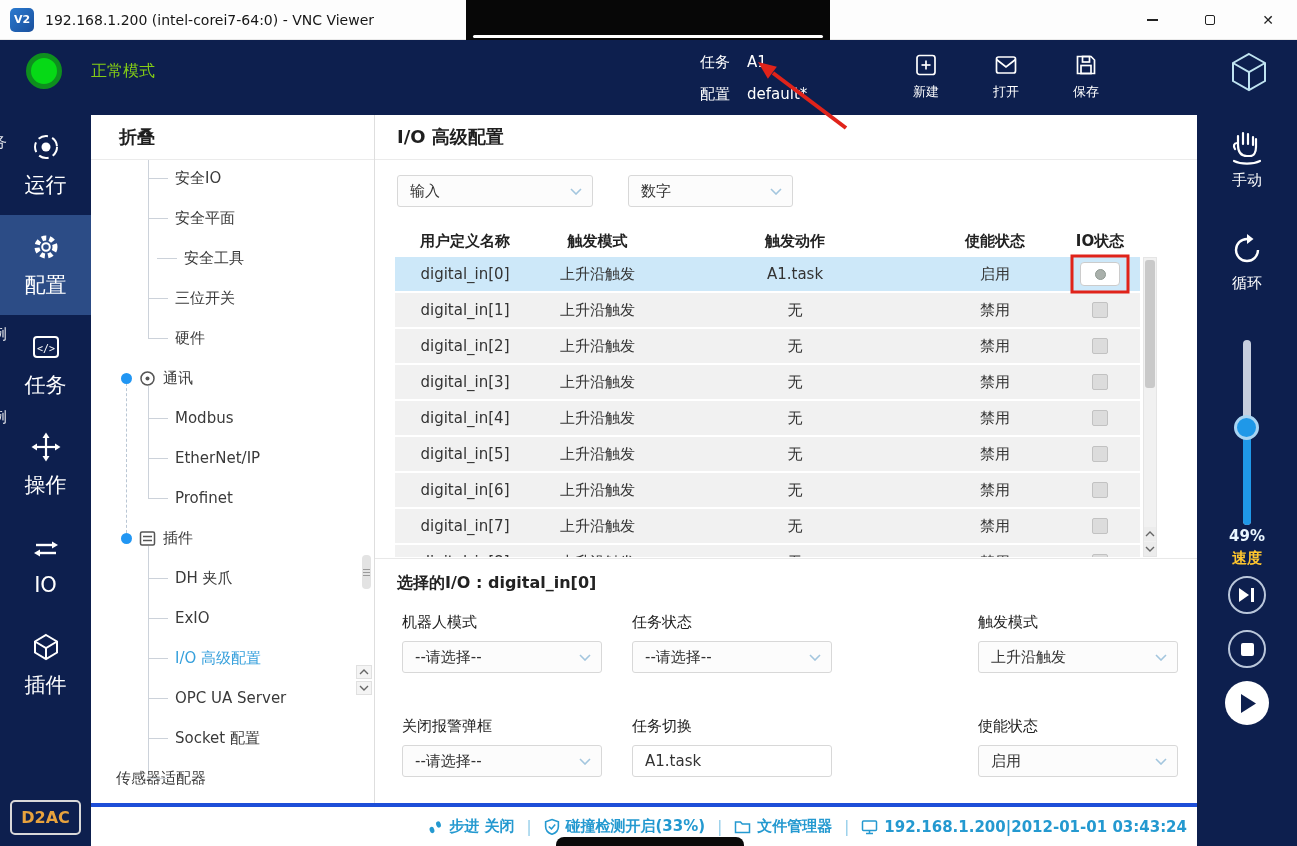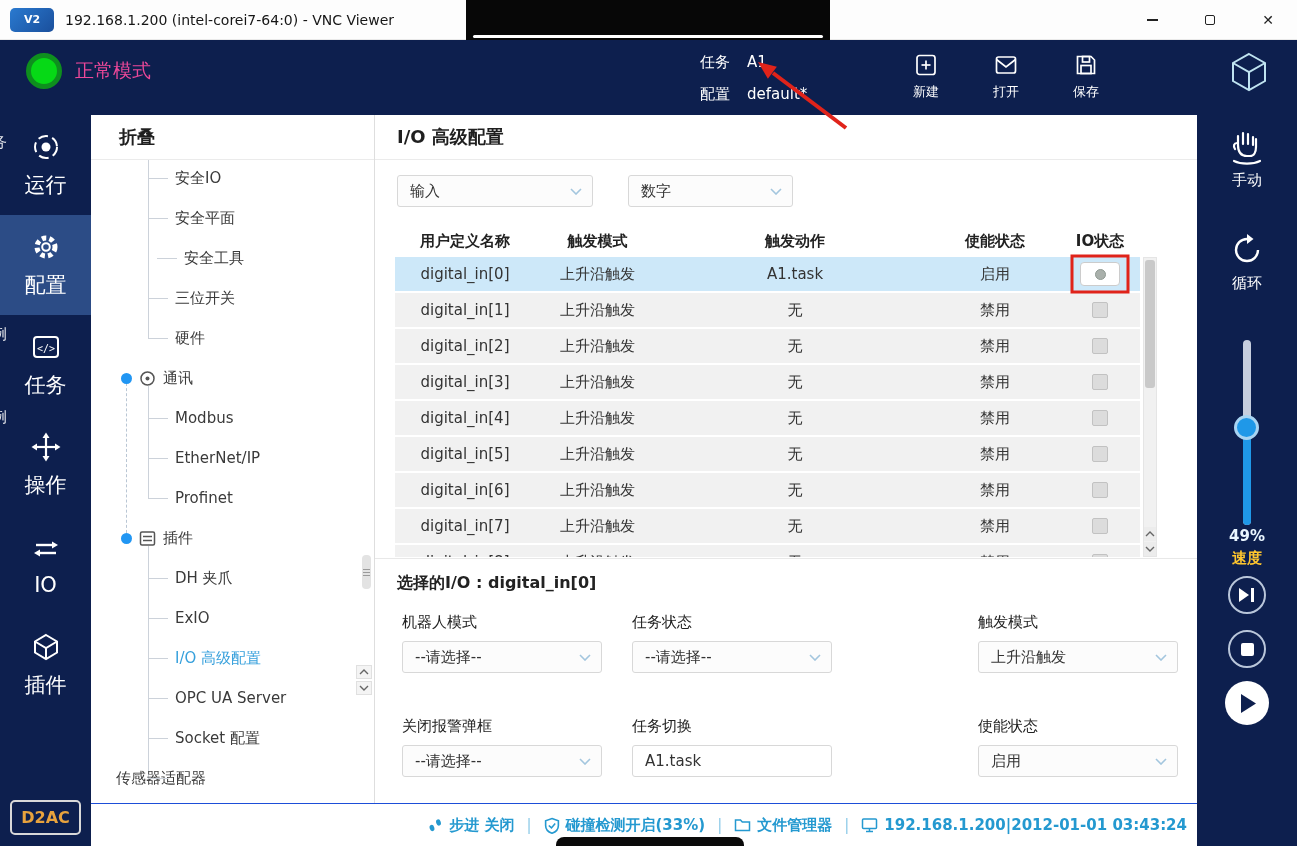--- a/index.html
+++ b/index.html
@@ -2,36 +2,36 @@
 <html><head>
 <meta charset="utf-8">
 <style>
   * { margin:0; padding:0; box-sizing:border-box; }
   body { font-family:"DejaVu Sans","Liberation Sans",sans-serif; background:#888; }
   .screen { position:relative; width:1297px; height:846px; background:#fff; overflow:hidden; }
 
   
   .titlebar { position:absolute; left:0; top:0; width:1297px; height:40px; background:#fdfdfd;
               border-bottom:1px solid #e9e9e9; display:flex; align-items:center; }
-  .vnc-icon { width:44px; height:24px; margin-left:10px; border-radius:5px;
+  .vnc-icon { width:24px; height:24px; margin-left:10px; border-radius:5px;
               background:linear-gradient(135deg,#2a7ad0,#1a4f9c); color:#fff; font-size:11px; font-weight:bold;
               display:flex; align-items:center; justify-content:center; }
   .tb-title { margin-left:11px; font-size:14px; color:#161616; }
   .win-controls { position:absolute; right:0; top:0; height:40px; display:flex; }
   .win-btn { width:58px; height:40px; display:flex; align-items:center; justify-content:center; color:#222; font-size:14px; }
   .min-glyph { width:11px; height:1.4px; background:#222; }
   .max-glyph { width:10px; height:10px; border:1.3px solid #222; border-radius:2px; }
   .toolbar-tab { position:absolute; left:466px; top:0; width:364px; height:40px; background:#070707; z-index:10; }
   .toolbar-tab-line { position:absolute; left:7px; right:7px; bottom:2px; height:3px; background:#fff; border-radius:2px; }
 
   
   .header { position:absolute; left:0; top:40px; width:1297px; height:75px; background:#0d1f4e; }
   .mode { position:absolute; left:26px; top:13px; display:flex; align-items:center; gap:13px; }
   .mode-dot { width:36px; height:36px; border-radius:50%; background:#06d916; border:5px solid #0e8f1e; }
-  .mode-label { color:#ec4899; font-size:19px; }
+  .mode-label { color:#84cc16; font-size:16px;margin-left:16px; }
   .center-info { position:absolute; left:700px; top:6px; color:#fff; font-size:15px; }
   .info-row { height:32px; display:flex; align-items:center; gap:17px; }
   .header-actions { position:absolute; left:886px; top:12px; display:flex; width:240px; }
   .h-action { width:80px; display:flex; flex-direction:column; align-items:center; gap:5px; color:#fff; }
   .h-action span { font-size:13px; }
   .logo { position:absolute; left:1227px; top:10px; }
 
   
   .left-nav { position:absolute; left:0; top:115px; width:91px; height:731px; background:#0d1f4e; }
   .nav-item { height:100px; display:flex; flex-direction:column; align-items:center; justify-content:center; gap:9px; color:#fff; }
@@ -101,21 +101,21 @@
   .slider-thumb { position:absolute; left:37px; top:300px; width:25px; height:25px; border-radius:50%;
                   background:#1f98e8; border:3px solid #a8d4f2; }
   .pct { position:absolute; left:0; top:412px; width:100px; text-align:center; color:#eaf6ff; font-size:15px; font-weight:bold; }
   .spd { position:absolute; left:0; top:434px; width:100px; text-align:center; color:#ffc62e; font-size:15px; font-weight:bold; }
   .rbtn { position:absolute; left:31px; width:38px; height:38px; border:2px solid #b9c6da; border-radius:50%;
           display:flex; align-items:center; justify-content:center; }
   .rbtn.play { left:28px; width:44px; height:44px; background:#fff; border:none; }
   .stop-sq { width:13px; height:13px; background:#fff; border-radius:2px; }
 
   
-  .statusbar { position:absolute; left:91px; top:803px; width:1106px; height:43px; background:#fff; border-top:1px solid #1d4ed8;
+  .statusbar { position:absolute; left:91px; top:803px; width:1106px; height:43px; background:#fff; border-top:4px solid #1d4ed8;
                display:flex; align-items:center; justify-content:flex-end; gap:12px; padding-right:10px;
                font-size:15px; font-weight:600; color:#2499d0; }
   .sb-group { display:flex; align-items:center; gap:6px; }
   .sb-sep { color:#8fcbe8; font-weight:normal; }
   .bottom-nub { position:absolute; left:556px; top:837px; width:188px; height:9px; background:#0a0a0a;
                 border-radius:8px 8px 0 0; z-index:20; }
 
   .annot { position:absolute; left:0; top:0; z-index:60; pointer-events:none; }
   svg { display:block; }
 </style>

